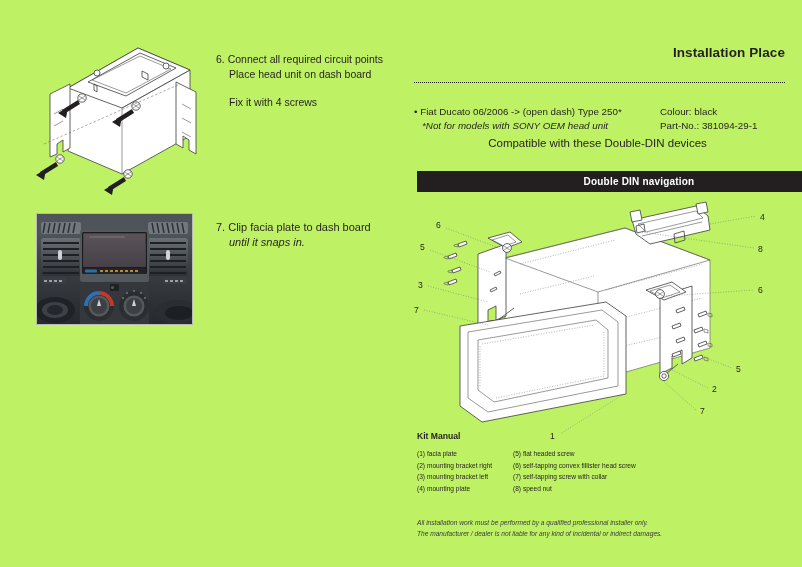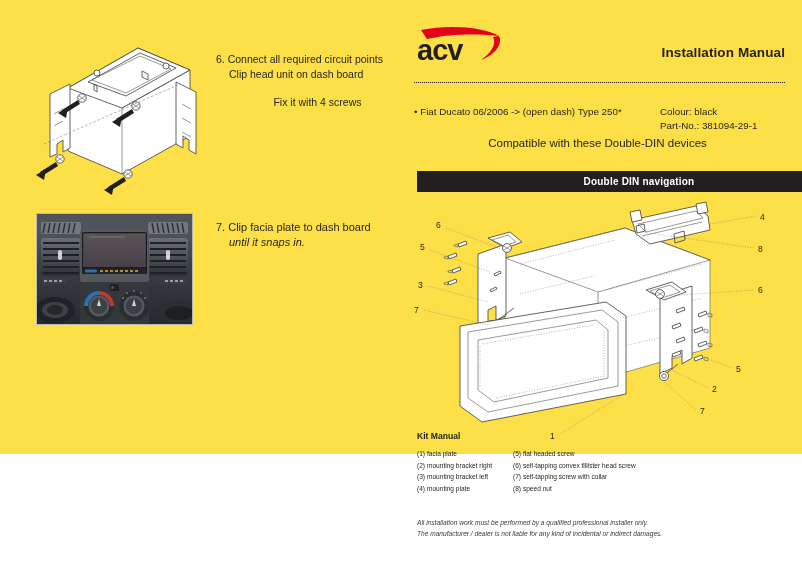--- a/index.html
+++ b/index.html
@@ -11,22 +11,22 @@
     width: 802px;
     height: 567px;
     position: relative;
     overflow: hidden;
     font-family: "Liberation Sans", sans-serif;
     color: #231f20;
   }
   .page {
     position: absolute;
     left: 0; top: 0;
-    width: 802px; height: 454px;
-    background: #fde047;
+    width: 802px; height: 567px;
+    background: #bef264;
   }
 
   
   .left-col {
     position: absolute;
     left: 18px; top: 18px;
     width: 382px; height: 300px;
   }
   .drawing-unit {
     position: absolute;
@@ -36,21 +36,21 @@
   .step6 {
     position: absolute;
     left: 198px; top: 34px;
     width: 190px;
     font-size: 10.5px;
     line-height: 15px;
     color: #231f20;
   }
   .step6 .l1 { display:block; }
   .step6 .l2 { display:block; padding-left: 13px; }
-  .step6 .l3 { display:block; padding-left: 13px; margin-top: 13px; text-align: center; }
+  .step6 .l3 { display:block; padding-left: 13px; margin-top: 13px; }
 
   .step7 {
     position: absolute;
     left: 198px; top: 202px;
     width: 190px;
     font-size: 11px;
     line-height: 15px;
   }
   .step7 .l1 { display:block; }
   .step7 .l2 { display:block; padding-left: 13px; font-style: italic; }
@@ -229,21 +229,21 @@
           <path d="M78 161 L94 151 L96 155 L80 165 Z" fill="#231f20"></path>
           <path d="M74 164 L84 158 L82 169 Z" fill="#231f20"></path>
         </g>
 
         <path class="ln-dash" d="M14 118 L150 58"></path>
       </svg>
     </div>
 
     <div class="step6">
       <span class="l1">6. Connect all required circuit points</span>
-      <span class="l2">Clip head unit on dash board</span>
+      <span class="l2">Place head unit on dash board</span>
       <span class="l3">Fix it with 4 screws</span>
     </div>
 
     <div class="photo-frame">
       <svg width="155" height="110" viewBox="0 0 155 110">
         <defs>
           <linearGradient id="dashg" x1="0" y1="0" x2="0" y2="1">
             <stop offset="0" stop-color="#5c6166"></stop>
             <stop offset="0.45" stop-color="#3b4045"></stop>
             <stop offset="1" stop-color="#26292d"></stop>
@@ -349,41 +349,31 @@
 
     <div class="step7">
       <span class="l1">7. Clip facia plate to dash board</span>
       <span class="l2">until it snaps in.</span>
     </div>
   </div>
 
   <div class="right-col">
 
     <div class="logo-row">
-      <div class="acv-logo">
-        <svg width="92" height="42" viewBox="0 0 92 42">
-
-          <path d="M6 6 C34 0 70 3 84 12 C70 10 36 9 12 15 Z" fill="#e2001a"></path>
-          <path d="M84 12 C88 20 80 31 66 36 C76 29 82 20 78 13 Z" fill="#e2001a"></path>
-
-          <g fill="#231f20" font-family="Liberation Sans, sans-serif" font-size="29" font-weight="bold">
-            <text x="2" y="36" letter-spacing="-1">acv</text>
-          </g>
-        </svg>
-      </div>
-      <div class="manual-title">Installation Manual</div>
+      <div class="manual-title">Installation Place</div>
     </div>
     <div class="dotted-rule"></div>
 
     <div class="vehicle-block">
       <div class="veh-line">
         <span class="veh-left">• Fiat Ducato 06/2006 -&gt;  (open dash) Type 250*</span>
         <span class="veh-right">Colour:  black</span>
       </div>
       <div class="veh-line">
+        <span class="veh-left ital">*Not for models with SONY OEM head unit</span>
         <span class="veh-right">Part-No.:  381094-29-1</span>
       </div>
     </div>
 
     <div class="compat-title">Compatible with these Double-DIN devices</div>
     <div class="din-banner">Double DIN navigation</div>
 
     <div class="exploded">
       <svg width="375" height="242" viewBox="0 0 375 242">
 

